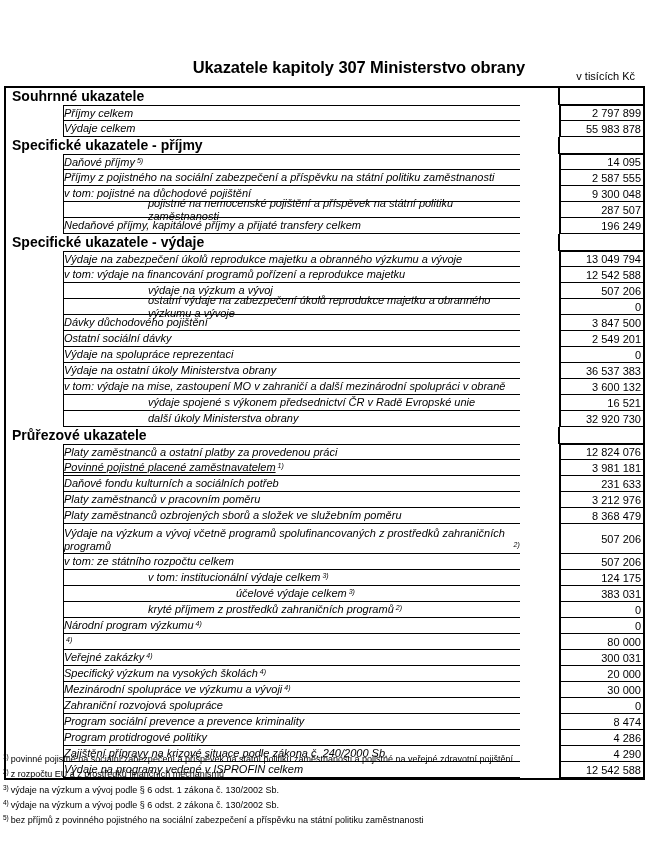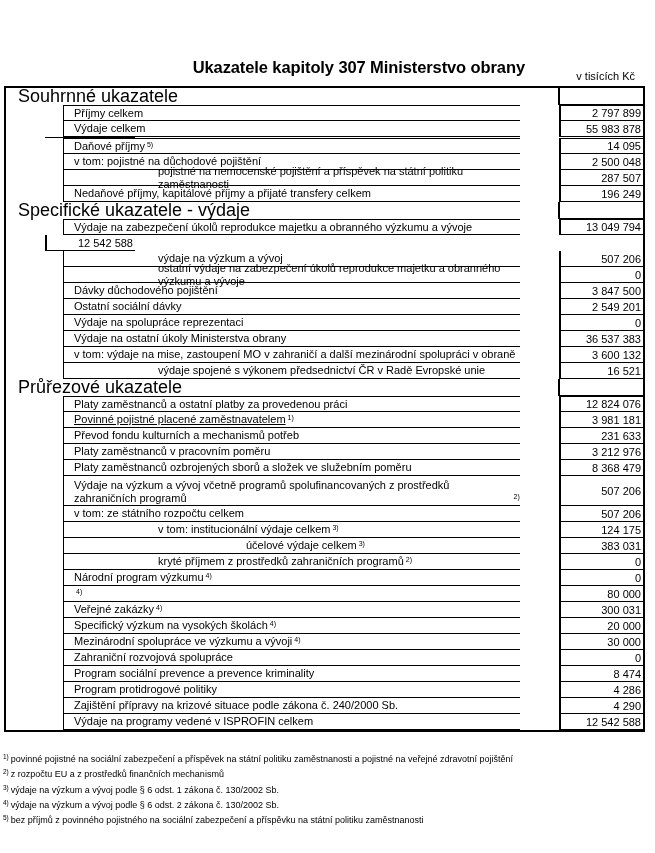--- a/index.html
+++ b/index.html
@@ -20,28 +20,28 @@
     font-size: 11px;
   }
   .row { display: flex; position: relative; }
   .label-area { width: 547px; position: relative; box-sizing: border-box; }
   .val {
     width: 90px; border-left: 2px solid #000; box-sizing: border-box;
     text-align: left; padding-right: 2px; white-space: nowrap;
     display: flex; align-items: center; justify-content: flex-end; margin-left: 39px;
   }
   .row.section .label-area {
-    font-weight: normal; font-size: 18px; padding-left: 12px; line-height: 17px; height: 17px;
+    font-weight: bold; font-size: 14px; padding-left: 6px; line-height: 17px; height: 17px;
   }
   .row.section .val { border-bottom: 1px solid #000; }
   .row.item .label-area { padding-left: 57px; }
   .row.item .lbl {
     border: 1px solid #000; border-right: none; border-top: none;
-    height: 100%; box-sizing: border-box; padding-left: 10px;
-    display: flex; align-items: center; line-height: 13px;
+    height: 100%; box-sizing: border-box; padding-left: 0;
+    display: flex; align-items: center; line-height: 13px; font-style: italic;
   }
   .row.item.first .lbl { border-top: 1px solid #000; }
   .row.item { height: 16px; }
   .row.item.tall { height: 30px; }
   .row.item.tall .lbl { align-items: flex-end; padding-top: 1px; }
   .row.item .val { border-bottom: 1px solid #000; }
   .row.item.first .val { border-top: 1px solid #000; }
   sup { font-size: 7px; vertical-align: top; position: relative; top: -2px; margin-left: 2px; }
   .underline { text-decoration: underline; }
   .footnotes {
@@ -70,38 +70,47 @@
     </div>
     <div class="row item">
       <div class="label-area">
         <div class="lbl">
           <span>Výdaje celkem</span>
         </div>
       </div>
       <div class="val">55 983 878</div>
     </div>
     <div class="row section">
+      <div class="label-area">Specifické ukazatele - příjmy</div>
       <div class="val"></div>
     </div>
     <div class="row item first">
       <div class="label-area">
         <div class="lbl">
           <span>Daňové příjmy</span>
           <sup>5)</sup>
         </div>
       </div>
       <div class="val">14 095</div>
     </div>
     <div class="row item">
       <div class="label-area">
         <div class="lbl">
+          <span>Příjmy z pojistného na sociální zabezpečení a příspěvku na státní politiku zaměstnanosti</span>
+        </div>
+      </div>
+      <div class="val">2 587 555</div>
+    </div>
+    <div class="row item">
+      <div class="label-area">
+        <div class="lbl">
           <span>v tom: pojistné na důchodové pojištění</span>
         </div>
       </div>
-      <div class="val">2 500 048</div>
+      <div class="val">9 300 048</div>
     </div>
     <div class="row item">
       <div class="label-area">
         <div class="lbl">
           <span style="padding-left: 84px;">pojistné na nemocenské pojištění a příspěvek na státní politiku zaměstnanosti</span>
         </div>
       </div>
       <div class="val">287 507</div>
     </div>
     <div class="row item">
@@ -118,20 +127,25 @@
     </div>
     <div class="row item first">
       <div class="label-area">
         <div class="lbl">
           <span>Výdaje na zabezpečení úkolů reprodukce majetku a obranného výzkumu a vývoje</span>
         </div>
       </div>
       <div class="val">13 049 794</div>
     </div>
     <div class="row item">
+      <div class="label-area">
+        <div class="lbl">
+          <span>v tom: výdaje na financování programů pořízení a reprodukce majetku</span>
+        </div>
+      </div>
       <div class="val">12 542 588</div>
     </div>
     <div class="row item">
       <div class="label-area">
         <div class="lbl">
           <span style="padding-left: 84px;">výdaje na výzkum a vývoj</span>
         </div>
       </div>
       <div class="val">507 206</div>
     </div>
@@ -183,20 +197,28 @@
       </div>
       <div class="val">3 600 132</div>
     </div>
     <div class="row item">
       <div class="label-area">
         <div class="lbl">
           <span style="padding-left: 84px;">výdaje spojené s výkonem předsednictví ČR v Radě Evropské unie</span>
         </div>
       </div>
       <div class="val">16 521</div>
+    </div>
+    <div class="row item">
+      <div class="label-area">
+        <div class="lbl">
+          <span style="padding-left: 84px;">další úkoly Ministerstva obrany</span>
+        </div>
+      </div>
+      <div class="val">32 920 730</div>
     </div>
     <div class="row section">
       <div class="label-area">Průřezové ukazatele</div>
       <div class="val"></div>
     </div>
     <div class="row item first">
       <div class="label-area">
         <div class="lbl">
           <span>Platy zaměstnanců a ostatní platby za provedenou práci</span>
         </div>
@@ -208,21 +230,21 @@
         <div class="lbl">
           <span class="underline">Povinné pojistné placené zaměstnavatelem</span>
           <sup>1)</sup>
         </div>
       </div>
       <div class="val">3 981 181</div>
     </div>
     <div class="row item">
       <div class="label-area">
         <div class="lbl">
-          <span>Převod fondu kulturních a mechanismů potřeb</span>
+          <span>Daňové fondu kulturních a sociálních potřeb</span>
         </div>
       </div>
       <div class="val">231 633</div>
     </div>
     <div class="row item">
       <div class="label-area">
         <div class="lbl">
           <span>Platy zaměstnanců v pracovním poměru</span>
         </div>
       </div>

